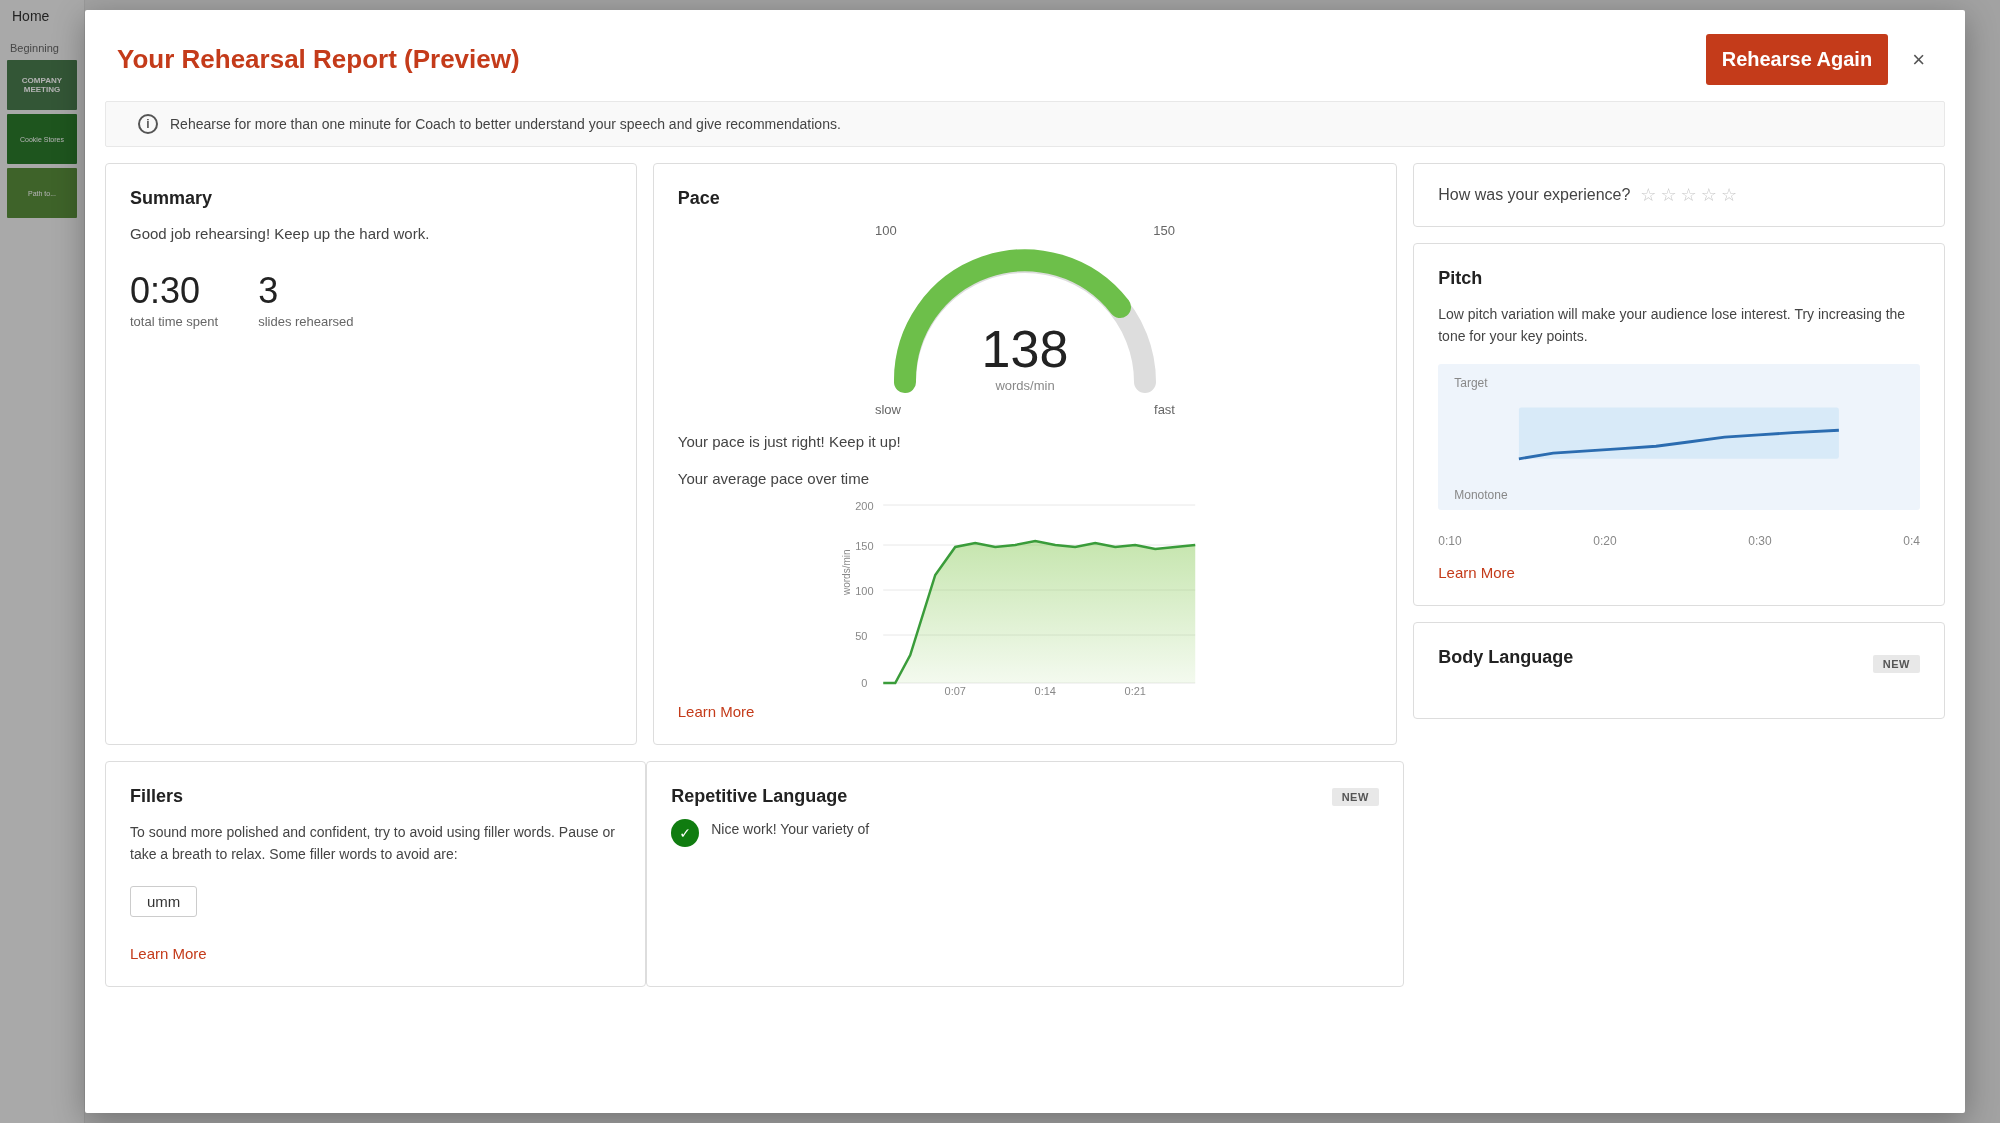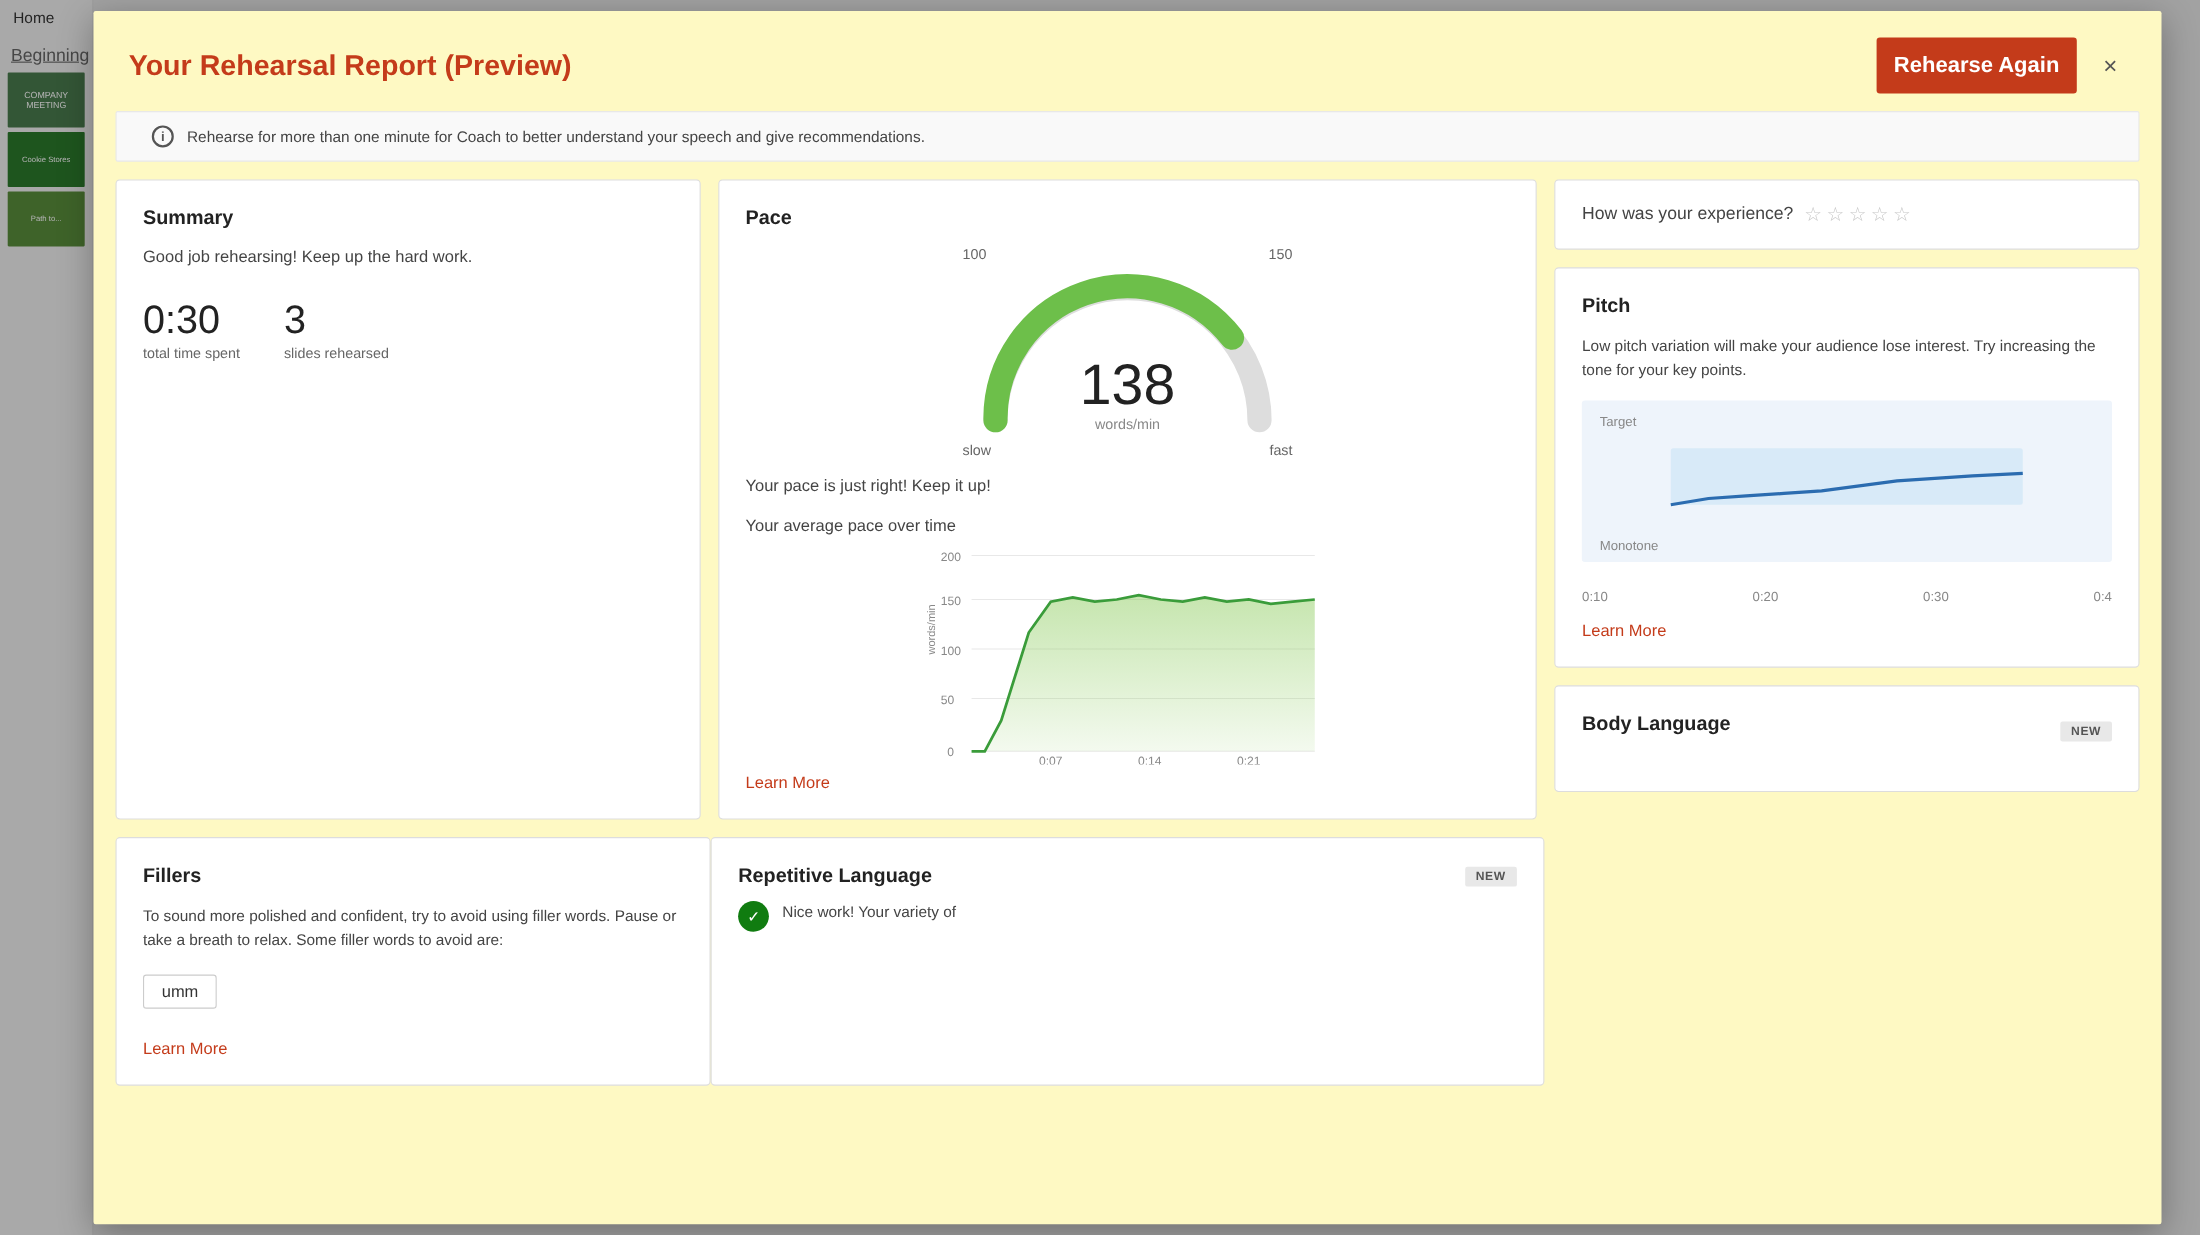--- a/index.html
+++ b/index.html
@@ -20,21 +20,21 @@
       background: rgba(0,0,0,0.3);
     }
 
     
     .modal {
       position: absolute;
       top: 10px;
       left: 85px;
       right: 35px;
       bottom: 10px;
-      background: #fef9c3;
+      background: #ffffff;
       border-radius: 2px;
       box-shadow: 0 8px 32px rgba(0,0,0,0.3);
       display: flex;
       flex-direction: column;
       overflow: hidden;
     }
 
     
     .modal-header {
       display: flex;
@@ -414,24 +414,24 @@
       padding: 8px 4px;
     }
 
   </style>
 </head>
 <body>
 
 <div class="left-panel">
   <div class="home-label">Home</div>
   <div class="slides-panel">
-    <div style="font-size:16px;color:#666;padding:2px 6px;text-decoration:underline;">Beginning</div>
+    <div style="font-size:11px;color:#666;padding:2px 6px;">Beginning</div>
 
     <div style="width:70px;height:50px;background:#4a7c4e;margin:4px auto;border-radius:1px;display:flex;align-items:center;justify-content:center;">
-      <span style="color:white;font-size:8px;text-align:center;padding:2px;">COMPANY<br>MEETING</span>
+      <span style="color:white;font-size:8px;text-align:center;padding:2px;font-weight:bold;">COMPANY<br>MEETING</span>
     </div>
     <div style="width:70px;height:50px;background:#2b7a2b;margin:4px auto;border-radius:1px;display:flex;align-items:center;justify-content:center;">
       <span style="color:white;font-size:7px;text-align:center;">Cookie Stores</span>
     </div>
     <div style="width:70px;height:50px;background:#5a8f3c;margin:4px auto;border-radius:1px;display:flex;align-items:center;justify-content:center;">
       <span style="color:white;font-size:7px;text-align:center;">Path to...</span>
     </div>
   </div>
 </div>
 

